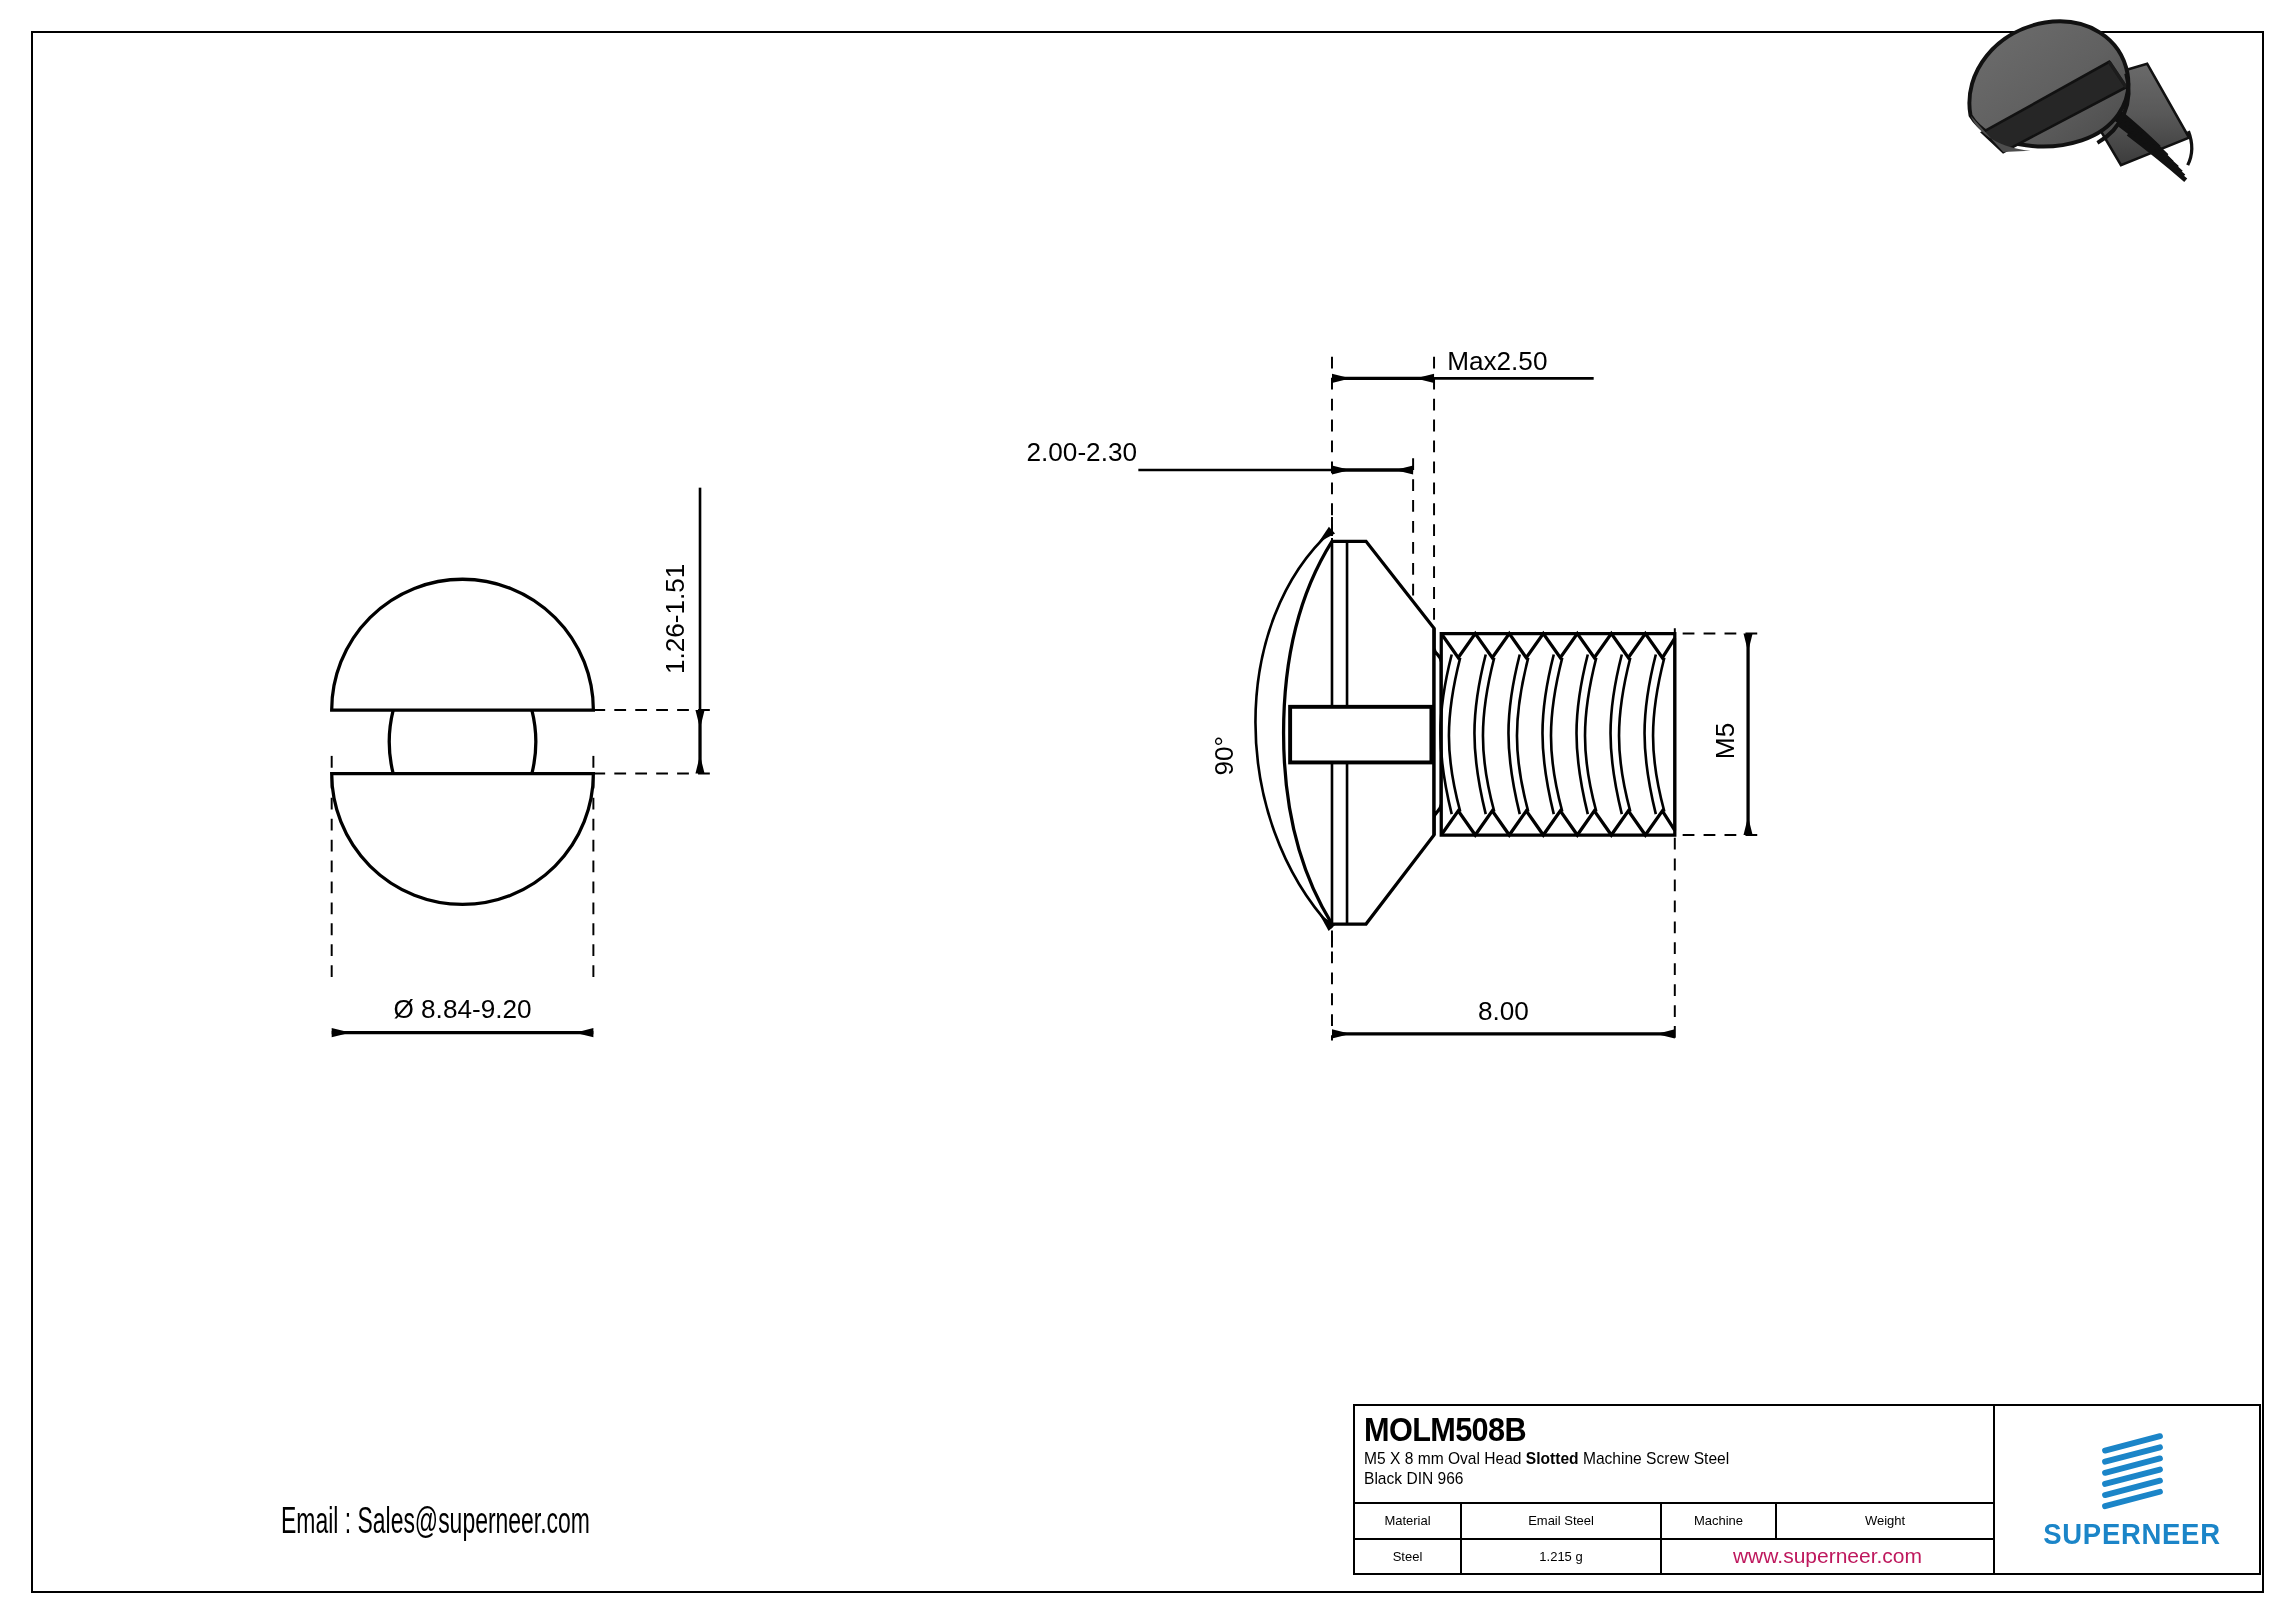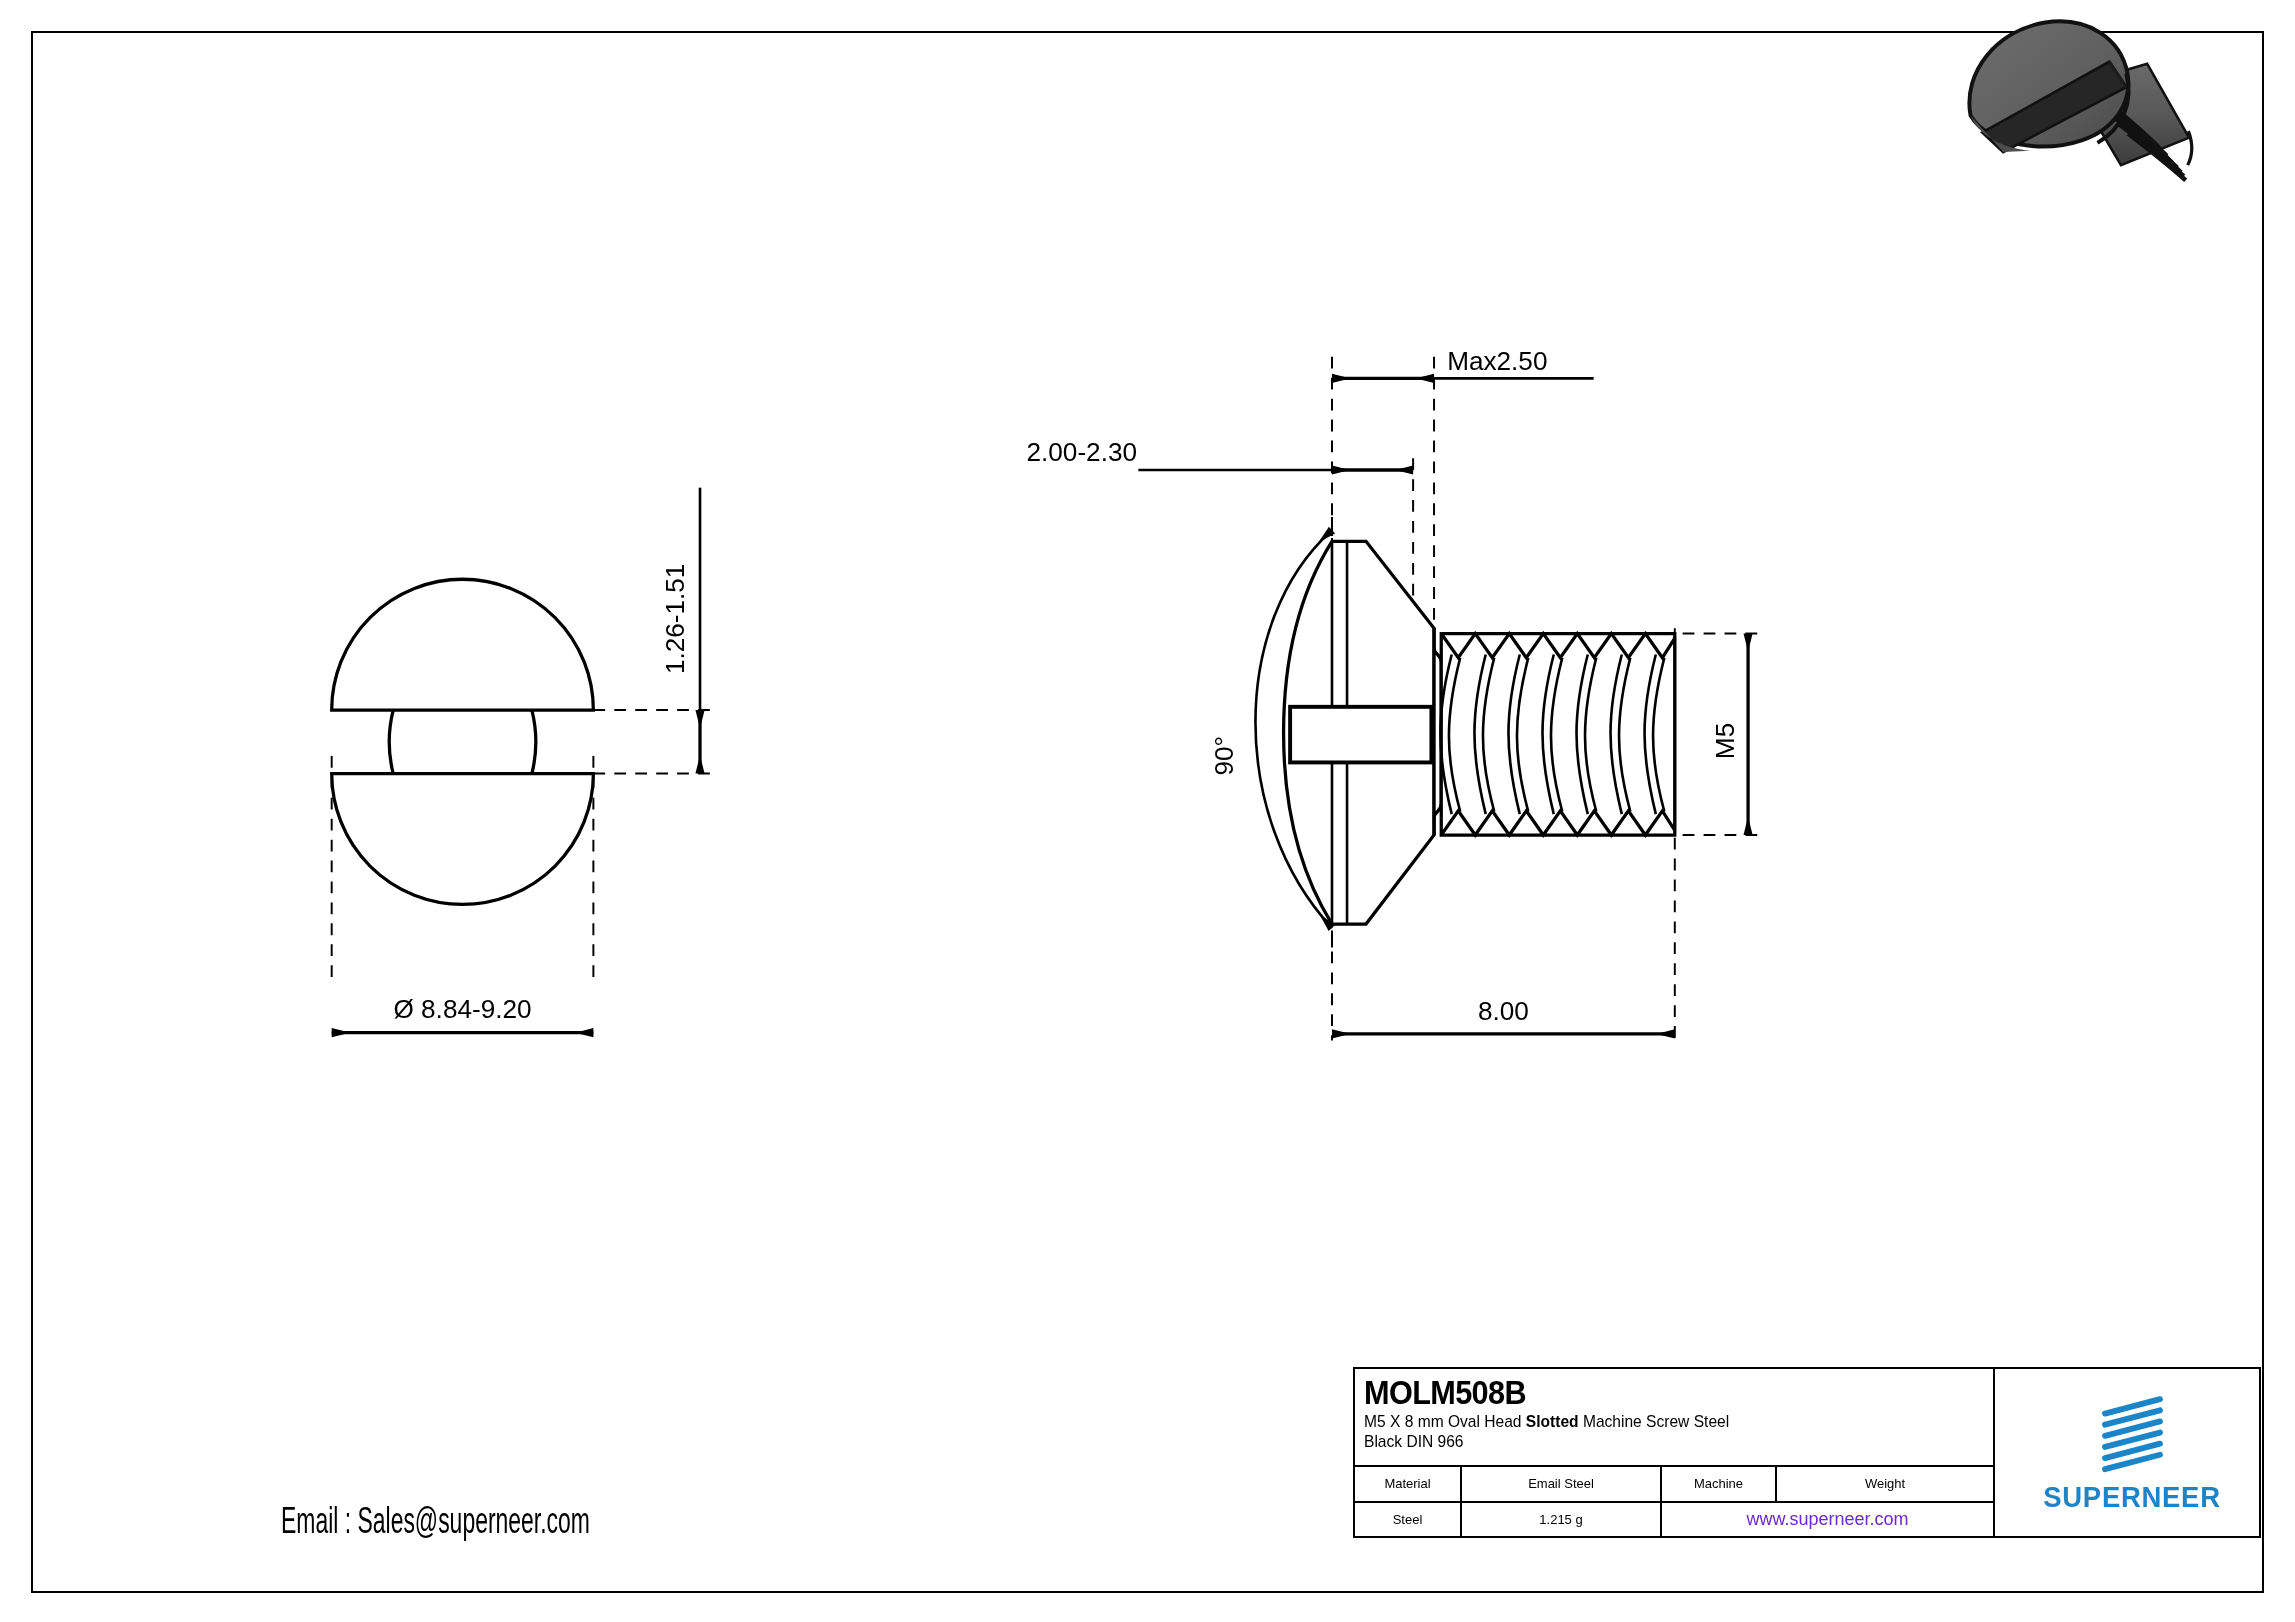--- a/index.html
+++ b/index.html
@@ -2,37 +2,37 @@
 <html style="font-size:10.5px"><head>
 <meta charset="utf-8">
 <style>
   html,body{margin:0;padding:0;background:#fff;}
   body{width:2295px;height:1623px;position:relative;overflow:hidden;
        font-family:"Liberation Sans","DejaVu Sans",sans-serif;}
   .frame{position:absolute;left:31px;top:31px;width:2233px;height:1562px;
          border:2.6px solid #000;box-sizing:border-box;}
   .svgroot{position:absolute;left:0;top:0;width:2295px;height:1623px;}
   
-  .tblock{position:absolute;left:1353px;top:1367px;width:908px;height:171px;
+  .tblock{position:absolute;left:1353px;top:1404px;width:908px;height:171px;
           border:2px solid #000;box-sizing:border-box;display:flex;}
   .tb-left{width:640px;display:flex;flex-direction:column;border-right:2px solid #000;box-sizing:border-box;}
   .tb-desc{height:98px;border-bottom:2px solid #000;box-sizing:border-box;padding:5.2px 9.2px 0 9.2px;}
   .partno{font-size:33px;font-weight:bold;letter-spacing:-0.7px;line-height:37px;
           font-family:"Liberation Sans",sans-serif;transform:scaleX(0.93);transform-origin:left center;}
   .descline{font-size:16.4px;line-height:20px;transform:scaleX(0.95);transform-origin:left center;white-space:nowrap;}
   .descline .bold{font-weight:bold;}
   .tb-rows{flex:1;display:flex;flex-direction:column;}
   .tb-row{flex:1;display:flex;}
   .tb-row:first-child{border-bottom:2px solid #000;}
   .cell{display:flex;align-items:center;justify-content:center;font-size:13px;box-sizing:border-box;}
   .c-lbl{width:107px;border-right:2px solid #000;}
   .c-val{width:200px;border-right:2px solid #000;}
   .c-fin{width:115px;border-right:2px solid #000;}
   .c-finval{flex:1;}
-  .c-web{flex:1;color:#6d28d9;font-size:18px;}
+  .c-web{flex:1;color:#be185d;font-size:21px;}
   .tb-right{flex:1;display:flex;flex-direction:column;align-items:center;justify-content:center;margin-left:10px;}
   .logo-bars{width:71px;height:85px;margin-bottom:3.9px;}
   .logo-text{font-size:27.5px;font-weight:bold;color:#1b85c8;letter-spacing:0.7px;
              transform:scaleY(1.08);}
   
   .email{position:absolute;left:281px;top:1500px;font-size:37px;color:#000;
          transform:scaleX(0.62);transform-origin:left top;white-space:nowrap;}
   .dimtxt{font-size:40px;fill:#000;font-family:"Liberation Sans",sans-serif;}
 </style>
 </head>

